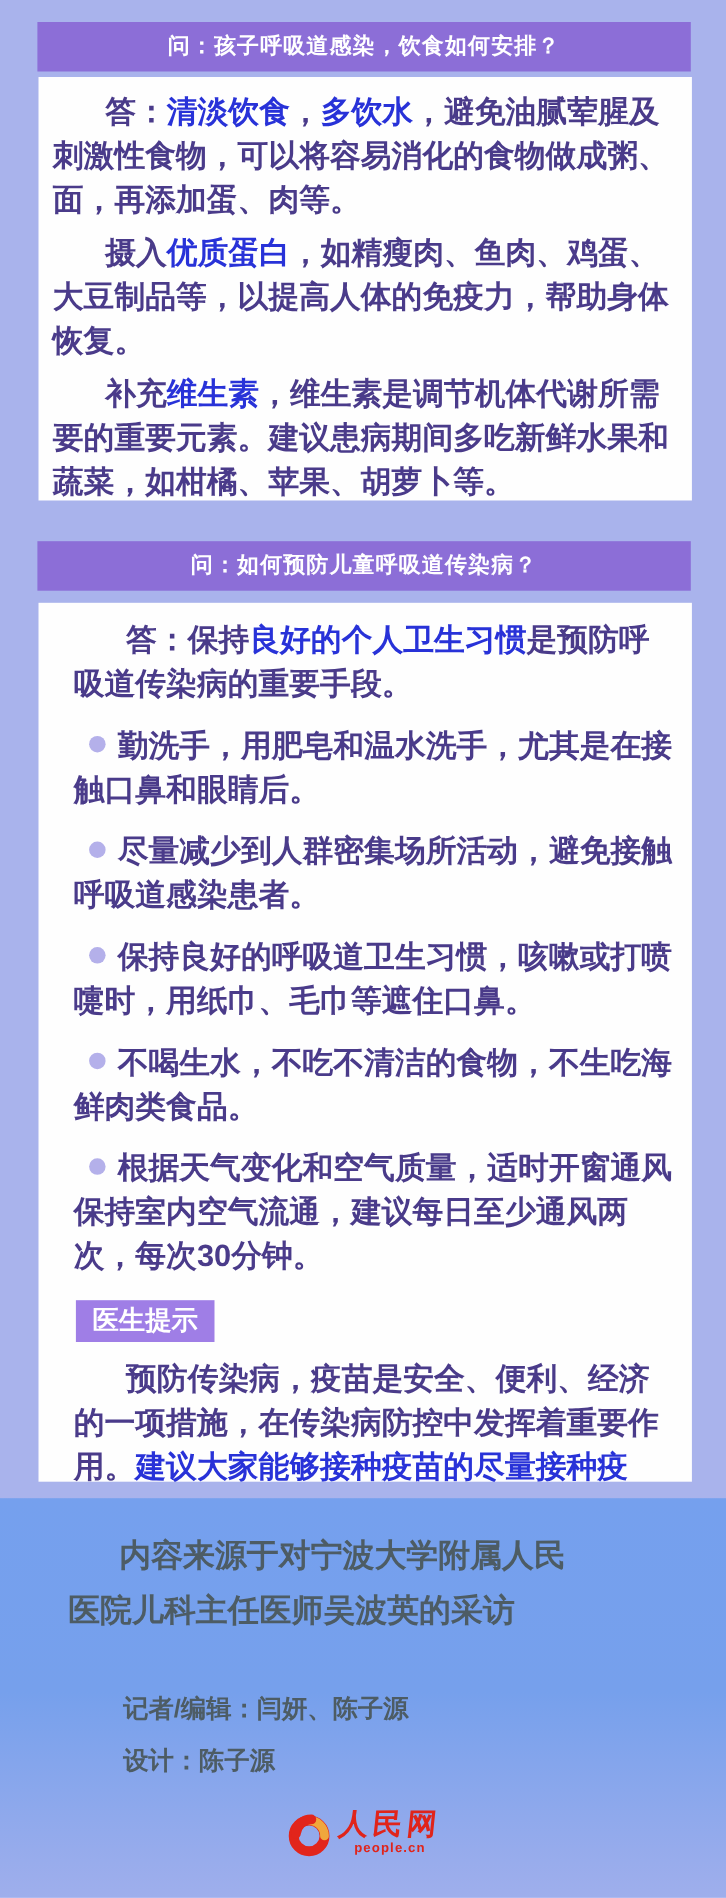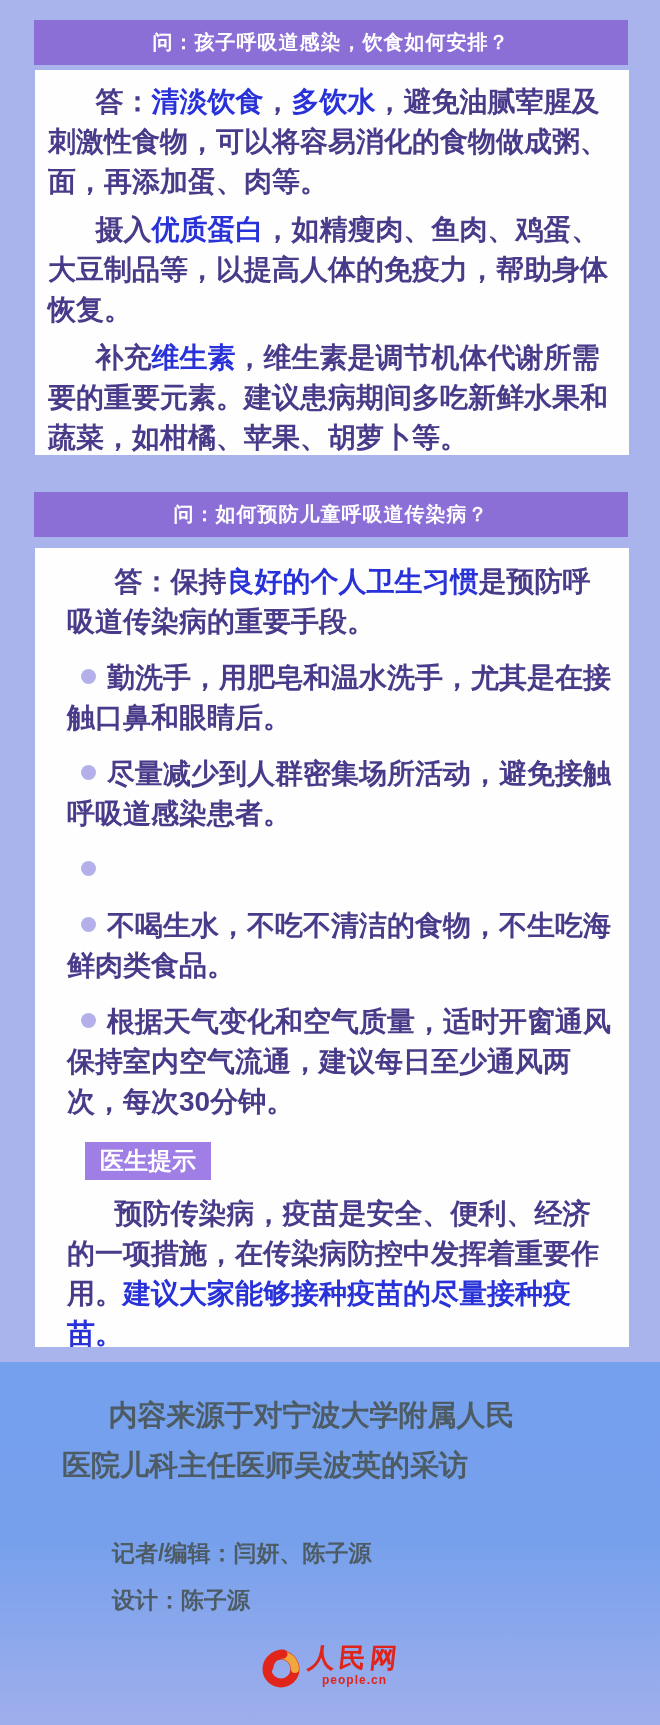--- a/index.html
+++ b/index.html
@@ -38,21 +38,21 @@
   .seg-normal{color:inherit;}
   
   .bullet{margin:16px 0 0 0;text-indent:14px;}
   .dot{
     display:inline-block;width:15px;height:15px;border-radius:50%;
     background:#b4b0ea;margin-right:11px;transform:translateY(-3px);
   }
   
   .badge{
     display:inline-block;
-    margin:20px 0 12px 18px;
+    margin:20px 0 12px 2px;
     background:#9f7ee6;color:#ffffff;
     font-size:24px;line-height:26px;
     padding:6px 15px;
   }
   .tip{margin-top:2px;}
   
   .footer{
     position:absolute;left:0;top:1362px;width:660px;height:440px;
     background:linear-gradient(180deg,#75a0ee 0%,#76a0ec 40%,#9badec 78%,#aab4ec 100%);
   }
@@ -95,21 +95,21 @@
   <div class="card card2">
     <p class="para"><span class="seg-normal">答：保持</span><span class="seg-highlight">良好的个人卫生习惯</span><span class="seg-normal">是预防呼吸道传染病的重要手段。</span></p>
 
     <div class="bullet">
       <span class="dot"></span><span>勤洗手，用肥皂和温水洗手，尤其是在接触口鼻和眼睛后。</span>
     </div>
     <div class="bullet">
       <span class="dot"></span><span>尽量减少到人群密集场所活动，避免接触呼吸道感染患者。</span>
     </div>
     <div class="bullet">
-      <span class="dot"></span>
+      <span class="dot"></span><span>保持良好的呼吸道卫生习惯，咳嗽或打喷嚏时，用纸巾、毛巾等遮住口鼻。</span>
     </div>
     <div class="bullet">
       <span class="dot"></span><span>不喝生水，不吃不清洁的食物，不生吃海鲜肉类食品。</span>
     </div>
     <div class="bullet">
       <span class="dot"></span><span>根据天气变化和空气质量，适时开窗通风保持室内空气流通，建议每日至少通风两次，每次30分钟。</span>
     </div>
 
     <div>
       <div class="badge">医生提示</div>

